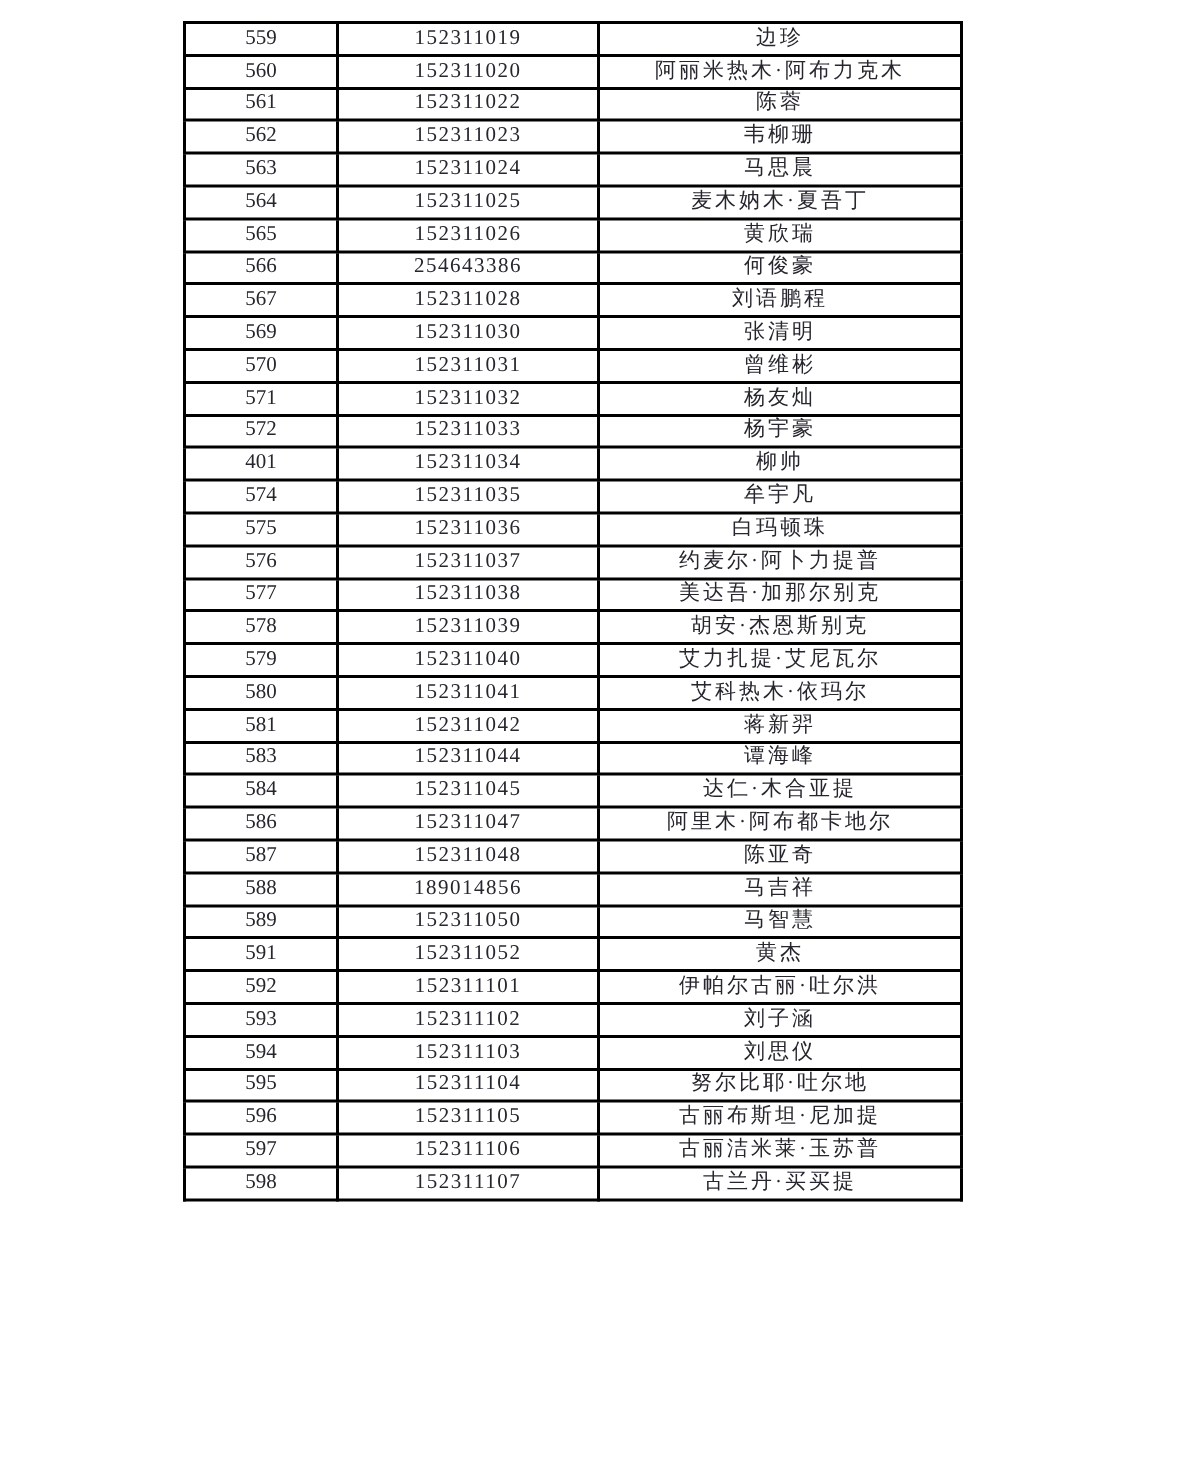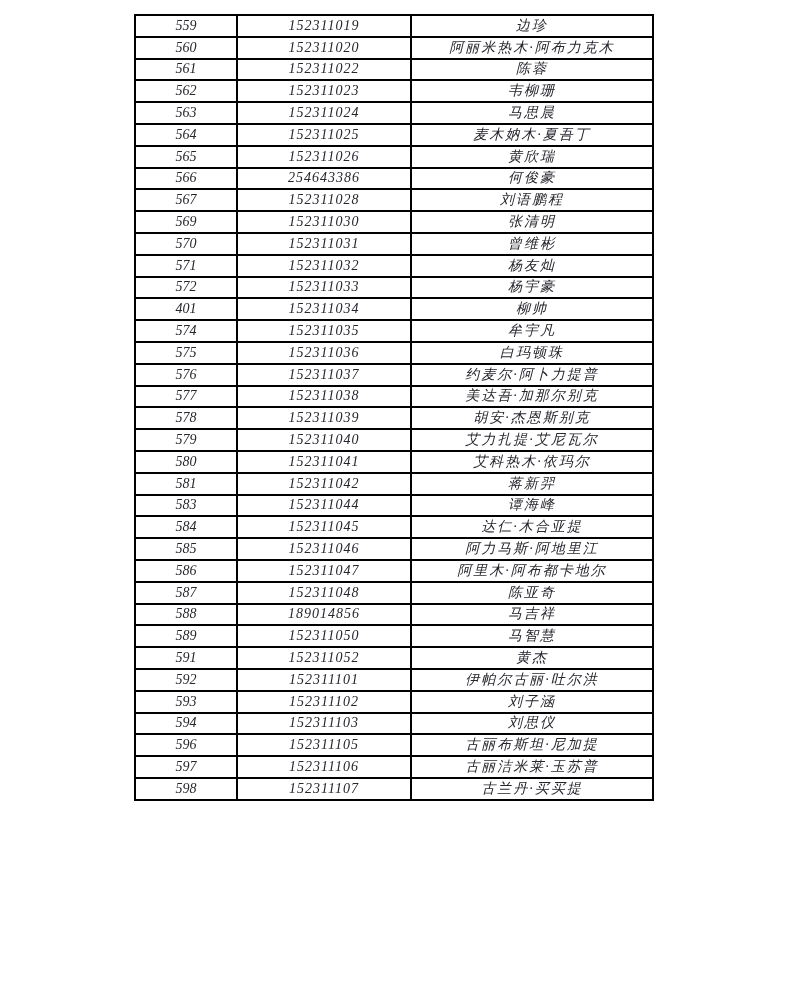--- a/index.html
+++ b/index.html
@@ -12,25 +12,24 @@
   }
   .page {
     position: relative;
     width: 793px;
     height: 983px;
     background: #ffffff;
     overflow: hidden;
   }
   table.roster {
     position: absolute;
-    left: 134px;
+    left: 122px;
     top: 14px;
     border-collapse: collapse;
     table-layout: fixed;
-    font-style: italic;
   }
   table.roster td {
     border: 2px solid #000000;
     height: 19.8px;
     padding: 0;
     text-align: center;
     vertical-align: middle;
     color: #26262e;
     font-size: 14px;
     line-height: 1;
@@ -186,25 +185,20 @@
     <td class="col-id">152311044</td>
     <td class="col-name">谭海峰</td>
   </tr>
 
   <tr>
     <td class="col-seq">584</td>
     <td class="col-id">152311045</td>
     <td class="col-name">达仁·木合亚提</td>
   </tr>
 
-  <tr>
-    <td class="col-seq">585</td>
-    <td class="col-id">152311046</td>
-    <td class="col-name">阿力马斯·阿地里江</td>
-  </tr>
 
   <tr>
     <td class="col-seq">586</td>
     <td class="col-id">152311047</td>
     <td class="col-name">阿里木·阿布都卡地尔</td>
   </tr>
 
   <tr>
     <td class="col-seq">587</td>
     <td class="col-id">152311048</td>
@@ -241,20 +235,25 @@
     <td class="col-id">152311102</td>
     <td class="col-name">刘子涵</td>
   </tr>
 
   <tr>
     <td class="col-seq">594</td>
     <td class="col-id">152311103</td>
     <td class="col-name">刘思仪</td>
   </tr>
 
+  <tr>
+    <td class="col-seq">595</td>
+    <td class="col-id">152311104</td>
+    <td class="col-name">努尔比耶·吐尔地</td>
+  </tr>
 
   <tr>
     <td class="col-seq">596</td>
     <td class="col-id">152311105</td>
     <td class="col-name">古丽布斯坦·尼加提</td>
   </tr>
 
   <tr>
     <td class="col-seq">597</td>
     <td class="col-id">152311106</td>

